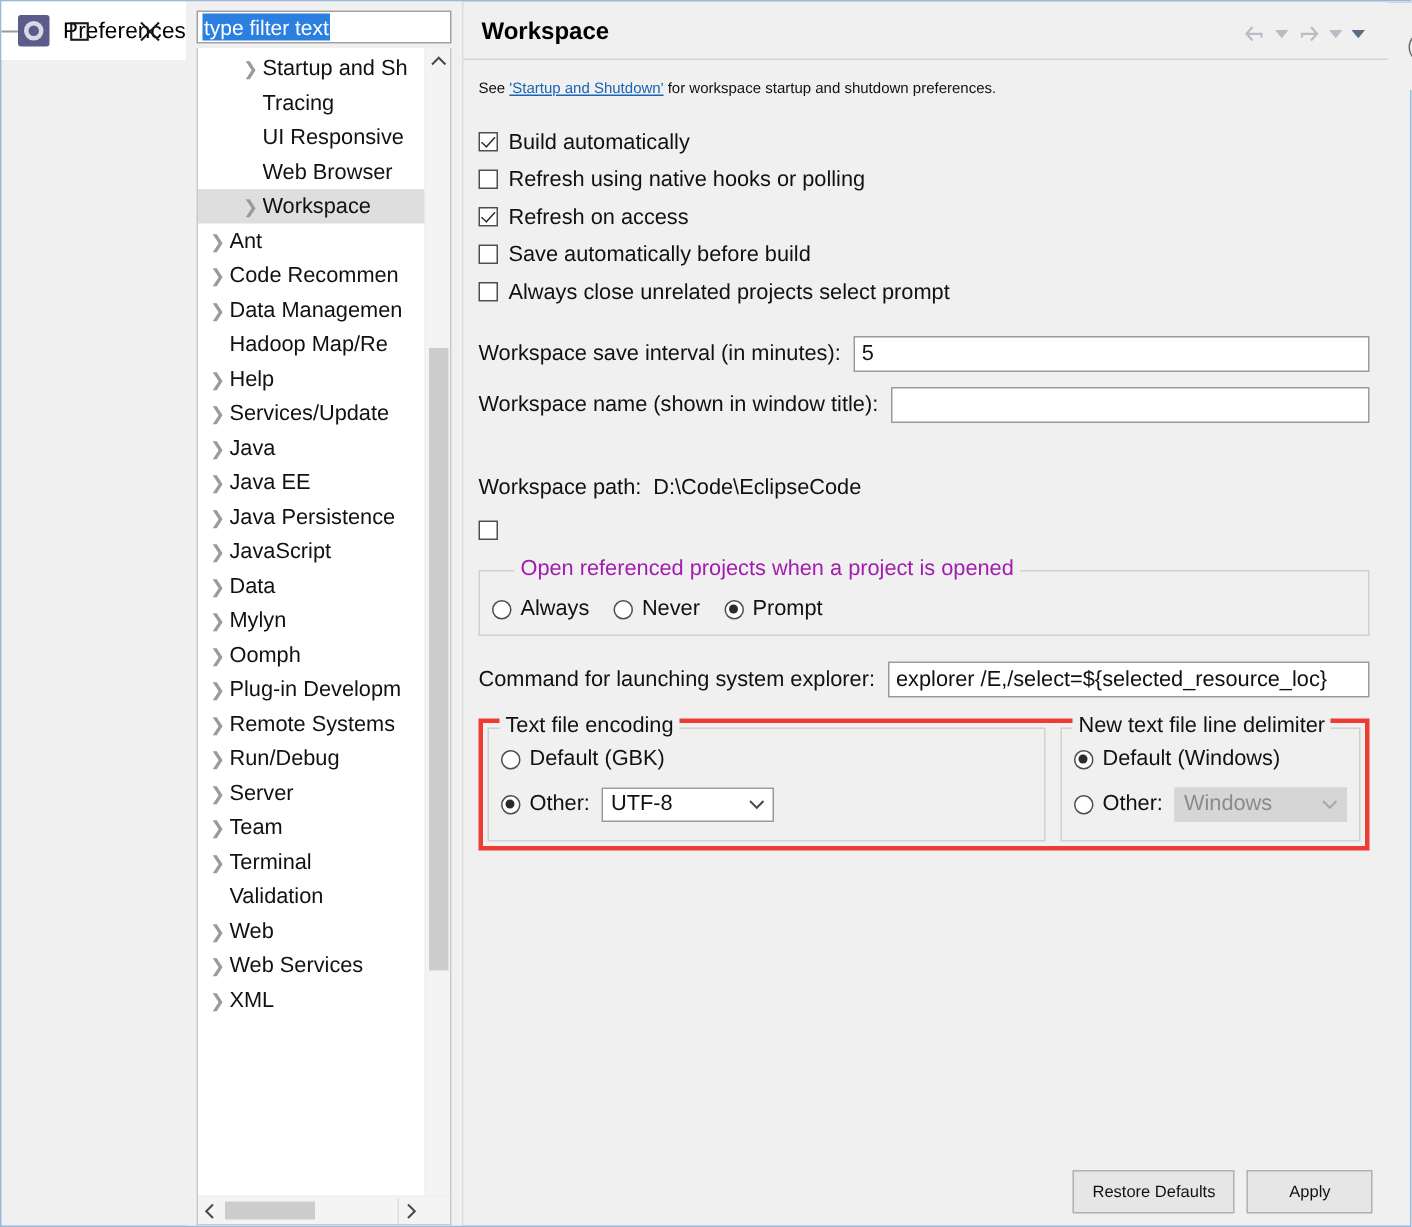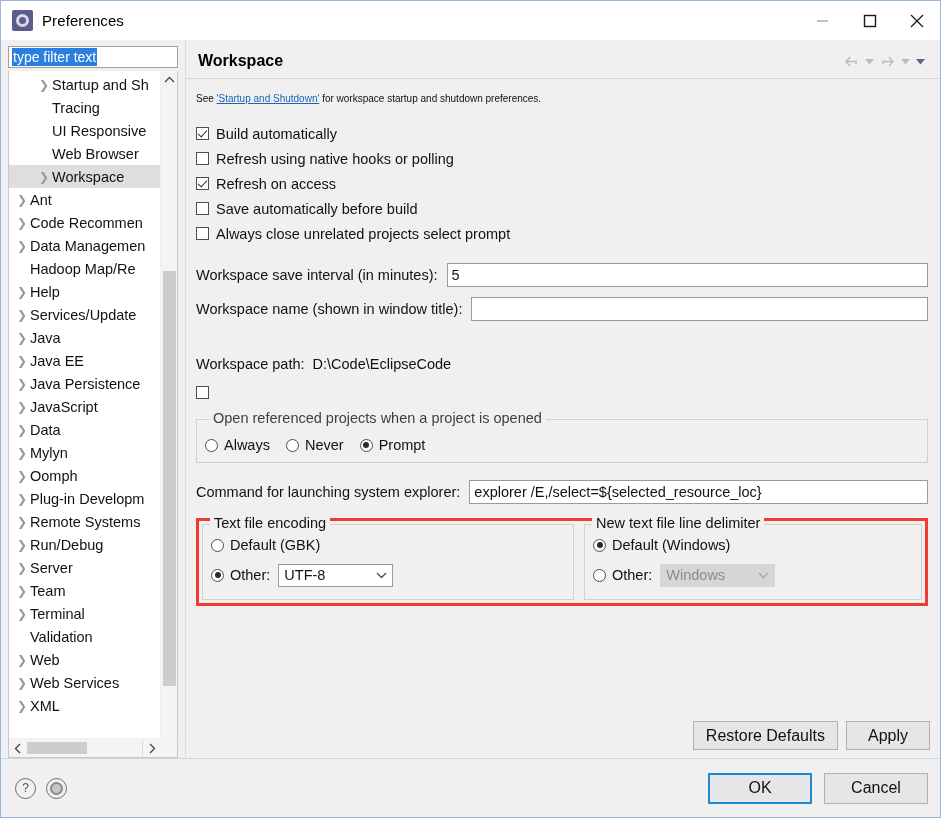--- a/index.html
+++ b/index.html
@@ -8,21 +8,21 @@
     background: #ffffff;
     font-family: "Liberation Sans", sans-serif;
     overflow: hidden;
   }
   .window {
     position: absolute; left: 0; top: 0;
     width: 941px; height: 818px;
     background: #f0f0f0;
     border: 1px solid #9ab8d8;
     box-sizing: border-box;
-    display: flex; flex-direction: column;
+    display: flex; flex-direction: row;
   }
 
   
   .titlebar {
     height: 39px; min-height: 39px;
     background: #ffffff;
     display: flex; align-items: center;
     position: relative;
   }
   .app-icon {
@@ -233,23 +233,23 @@
     height: 24px; display: flex; align-items: center;
   }
 
   .groupbox {
     border: 1px solid #d0d0d0;
     margin-top: 14px;
     padding: 0 0 9px 0;
     position: relative;
   }
   .groupbox > .gtitle {
-    position: absolute; top: -10px; left: 12px;
+    position: absolute; top: -10px; left: 23px;
     background: #f0f0f0; padding: 0 4px;
-    font-size: 14.5px; color: #404040;
+    font-size: 14.5px; color: #a21caf;
   }
   .radios { display: flex; align-items: center; padding: 17px 0 0 8px; gap: 0; }
   .radio {
     display: flex; align-items: center;
     font-size: 14.5px; color: #111;
     margin-right: 16px;
   }
   .rmark {
     width: 13px; height: 13px;
     border: 1px solid #4d4d4d;
@@ -313,21 +313,21 @@
   
   .apply-row {
     display: flex; justify-content: flex-end;
     padding: 8px 10px 8px 0;
     gap: 8px;
   }
   .btn {
     min-width: 84px; height: 29px;
     background: #e6e6e6;
     border: 1px solid #b2b2b2;
-    font-size: 16px; color: #111;
+    font-size: 11px; color: #111;
     display: flex; align-items: center; justify-content: center;
     padding: 0 12px;
     box-sizing: border-box;
     font-family: "Liberation Sans", sans-serif;
   }
   .footer {
     height: 58px; min-height: 58px;
     border-top: 1px solid #c9d7e4;
     display: flex; align-items: center;
     padding: 0 12px 0 14px;

